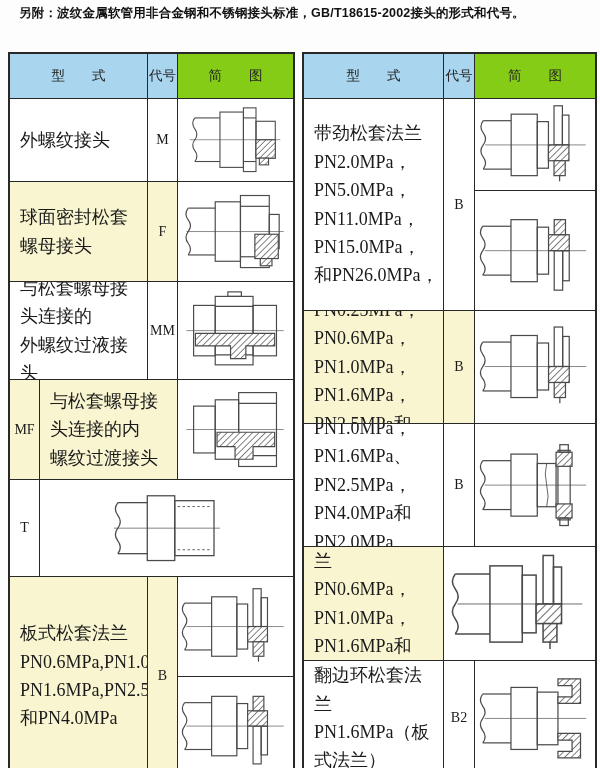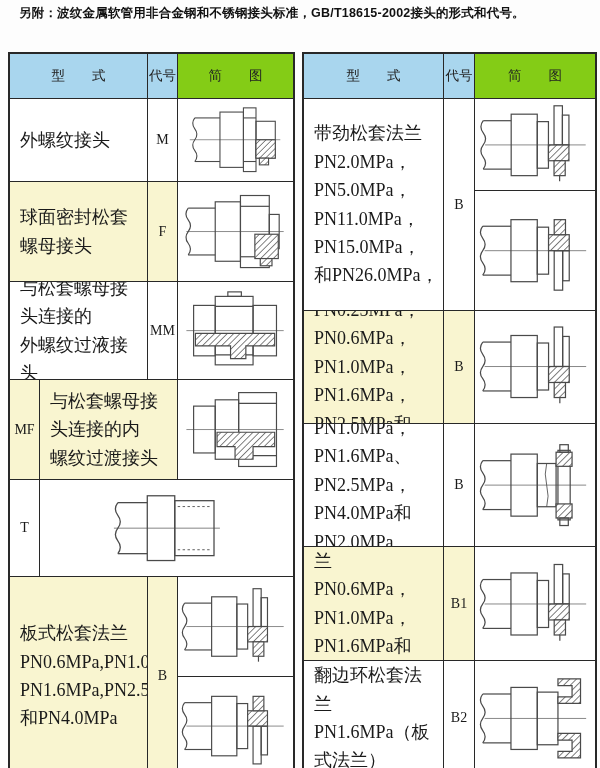--- a/index.html
+++ b/index.html
@@ -375,21 +375,20 @@
                 <line x1="6" y1="45" x2="114" y2="45" stroke-width="0.7"></line>
               </g>
             </svg>
           </div>
         </div>
       </div>
       <div class="row hl" style="height: 114px;">
         <div class="cell c-type">翻边环松套法兰
 PN0.6MPa， PN1.0MPa，
 PN1.6MPa和PN2.0MPa，</div>
-        <div class="cell c-code">B1</div>
         <div class="cell c-diag">
           <div class="subdiag" style="flex-grow: 1;">
             <svg viewBox="0 0 120 90" preserveAspectRatio="xMidYMid meet">
               <defs>
                 <pattern id="h12" patternUnits="userSpaceOnUse" width="5" height="5" patternTransform="rotate(45)">
                   <rect width="5" height="5" fill="#ffffff" stroke="none"></rect>
                   <line x1="0" y1="0" x2="0" y2="5" stroke="#666" stroke-width="1.8"></line>
                 </pattern>
               </defs>
               <g fill="none" stroke="#4a4a4a" stroke-width="1.3" stroke-linejoin="miter">

